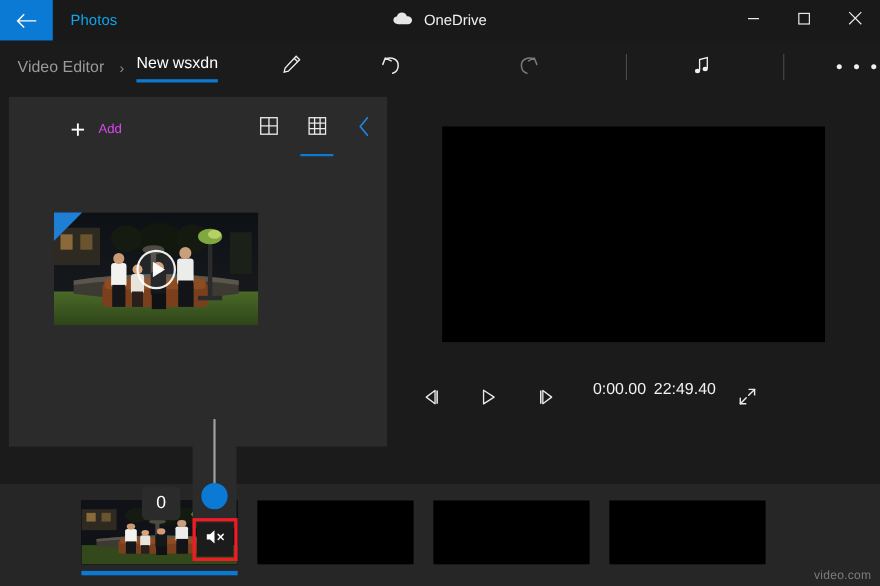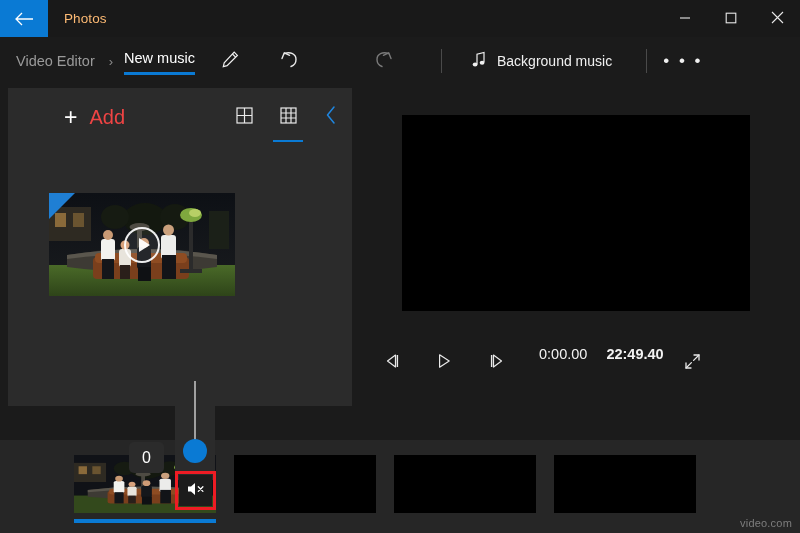--- a/index.html
+++ b/index.html
@@ -27,21 +27,21 @@
   .back-btn {
     width: 48px; height: 37px;
     background: #0a7ad4;
     display: flex; align-items: center; justify-content: center;
     cursor: pointer;
   }
   .back-btn svg { display: block; }
   .app-name {
     margin-left: 16px;
     font-size: 13.5px;
-    color: #fdba74;
+    color: #0ea5e9;
     letter-spacing: .1px;
   }
   .onedrive {
     position: absolute; left: 0; right: 0;
     display: flex; align-items: center; justify-content: center;
     gap: 9px;
     pointer-events: none;
   }
   .onedrive .label { font-size: 13.5px; color: #f0f0f0; pointer-events: auto; }
   .cloud-icon { display: block; }
@@ -53,21 +53,21 @@
     width: 46px; height: 37px;
     display: flex; align-items: center; justify-content: center;
     cursor: pointer;
   }
 
   
   .cmdbar {
     position: absolute; top: 37px; left: 0;
     width: 800px; height: 48px;
     background: #1b1b1b;
-    display: flex; align-items: center;
+    display: flex; align-items: center; justify-content: space-between;
   }
   .breadcrumb { display: flex; align-items: center; margin-left: 14px; }
   .crumb-parent {
     font-size: 14.5px; color: #9a9a9a; cursor: pointer;
     padding: 2px 2px;
   }
   .crumb-sep {
     color: #8a8a8a; font-size: 13px; margin: 0 11px 0 12px;
   }
   .crumb-current {
@@ -108,21 +108,21 @@
   }
   .library-toolbar {
     position: relative; height: 58px;
     display: flex; align-items: center;
   }
   .add-btn {
     display: flex; align-items: center; gap: 12px;
     margin-left: 48px; cursor: pointer; padding: 6px 8px;
   }
   .add-btn .plus { font-size: 23px; font-weight: 300; line-height: 1; color: #fff; }
-  .add-btn .lbl { font-size: 20px; color: #ef4444; }
+  .add-btn .lbl { font-size: 12px; color: #d946ef; }
   .view-toggles {
     position: absolute; right: 8px; top: 0;
     height: 58px; display: flex; align-items: center; gap: 12px;
   }
   .view-btn {
     position: relative;
     width: 32px; height: 32px;
     display: flex; align-items: center; justify-content: center;
     cursor: pointer;
   }
@@ -273,20 +273,28 @@
   <div class="titlebar">
     <div class="back-btn">
       <span>
         <svg width="20" height="14" viewBox="0 0 20 14">
           <path d="M8 1 L2 7 L8 13 M2 7 L19 7" fill="none" stroke="#ffffff" stroke-width="1.3"></path>
         </svg>
       </span>
     </div>
     <div class="app-name">Photos</div>
 
+    <div class="onedrive">
+      <span class="cloud-icon">
+        <svg width="19" height="13" viewBox="0 0 19 13">
+          <path d="M5.2 12 C2.3 12 .6 10.2 .6 8.2 C.6 6.4 2 5 3.8 4.9 C4.3 2.9 6.2 1.4 8.4 1.4 C10.6 1.4 12.4 2.9 12.9 4.8 C15.1 4.7 17.6 5.9 17.6 8.4 C17.6 10.5 16 12 13.8 12 Z" fill="#e6e6e6"></path>
+        </svg>
+      </span>
+      <span class="label">OneDrive</span>
+    </div>
 
     <div class="win-controls">
       <div class="win-btn">
         <span>
           <svg width="12" height="12" viewBox="0 0 12 12">
               <path d="M1 6 H11" stroke="#e8e8e8" stroke-width="1.1"></path>
             </svg>
         </span>
       </div>
       <div class="win-btn">
@@ -303,21 +311,21 @@
             </svg>
         </span>
       </div>
     </div>
   </div>
 
   <div class="cmdbar">
     <div class="breadcrumb">
       <div class="crumb-parent">Video Editor</div>
       <div class="crumb-sep">›</div>
-      <div class="crumb-current">New music</div>
+      <div class="crumb-current">New wsxdn</div>
     </div>
 
     <div class="cmd-icon-btn" style="margin-left:14px;">
       <span>
         <svg width="19" height="19" viewBox="0 0 19 19">
           <path d="M13.2 2.2 L16.4 5.4 L6.1 15.7 L2.3 16.6 L3.2 12.8 Z" fill="none" stroke="#f0f0f0" stroke-width="1.2"></path>
           <path d="M11.4 4 L14.6 7.2" stroke="#f0f0f0" stroke-width="1.2"></path>
         </svg>
       </span>
     </div>
@@ -343,21 +351,20 @@
     <div class="vsep" style="margin-left:35px;"></div>
 
     <div class="cmd-text-btn" style="margin-left:17px;">
       <span>
         <svg width="15" height="17" viewBox="0 0 15 17">
           <path d="M5 13.2 V3.2 L12 1.4 V11.3" fill="none" stroke="#f0f0f0" stroke-width="1.2"></path>
           <ellipse cx="3.1" cy="13.6" rx="2.4" ry="2" fill="#f0f0f0"></ellipse>
           <ellipse cx="10.1" cy="11.7" rx="2.4" ry="2" fill="#f0f0f0"></ellipse>
         </svg>
       </span>
-      <span>Background music</span>
     </div>
 
     <div class="vsep" style="margin-left:21px;"></div>
 
 
     <div class="ellipsis-btn" style="margin-left:16px;">• • •</div>
   </div>
 
   <div class="library">
     <div class="library-toolbar">
@@ -464,21 +471,21 @@
       </div>
       <div class="pc-btn" style="margin-left:15px;">
         <span>
           <svg width="18" height="16" viewBox="0 0 18 16">
             <path d="M3.6 2 V14" stroke="#eaeaea" stroke-width="1.4"></path>
             <path d="M5.5 2 L13.5 8 L5.5 14 Z" fill="none" stroke="#eaeaea" stroke-width="1.2" stroke-linejoin="round"></path>
           </svg>
         </span>
       </div>
       <div class="timecode" style="margin-left:23px;">0:00.00</div>
-      <div class="timecode" style="margin-left:19px;font-weight:bold;">22:49.40</div>
+      <div class="timecode" style="margin-left:7px;">22:49.40</div>
       <div class="pc-btn" style="margin-left:10px;">
         <span>
           <svg width="17" height="17" viewBox="0 0 17 17">
             <path d="M10 2 H15 V7" fill="none" stroke="#eaeaea" stroke-width="1.3" stroke-linecap="round" stroke-linejoin="round"></path>
             <path d="M7 15 H2 V10" fill="none" stroke="#eaeaea" stroke-width="1.3" stroke-linecap="round" stroke-linejoin="round"></path>
             <path d="M15 2 L9.6 7.4 M2 15 L7.4 9.6" stroke="#eaeaea" stroke-width="1.3" stroke-linecap="round"></path>
           </svg>
         </span>
       </div>
     </div>

